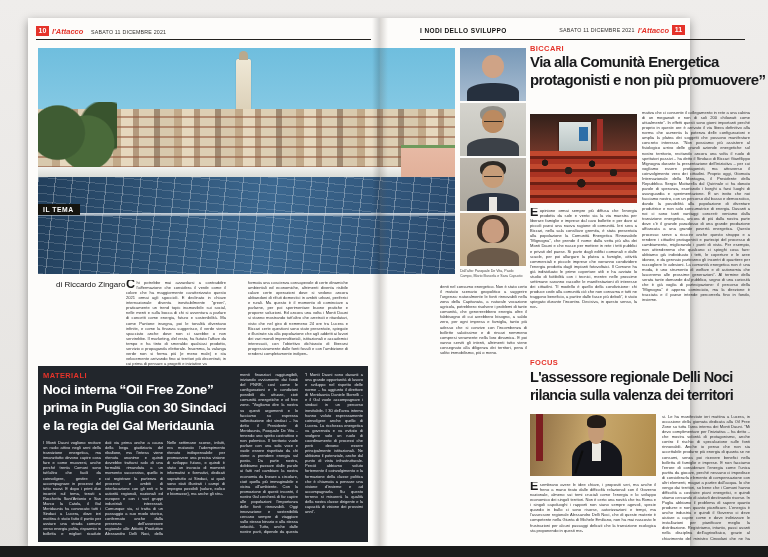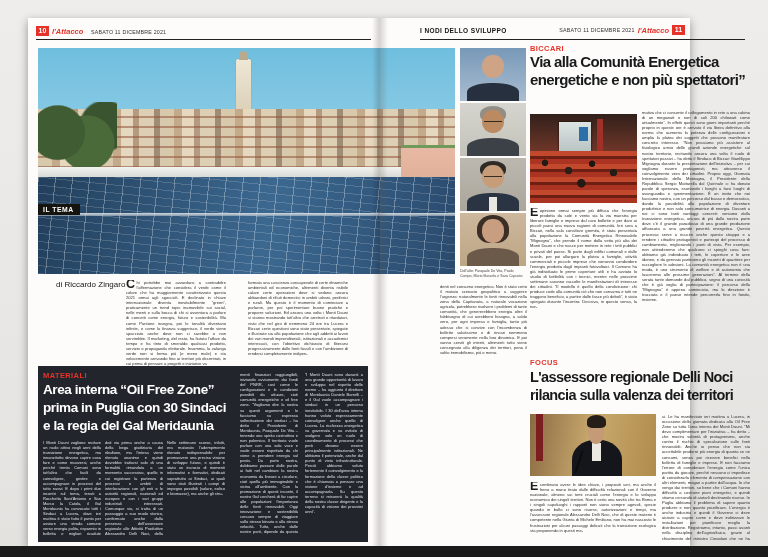--- a/index.html
+++ b/index.html
@@ -144,21 +144,21 @@
 
     <div class="t4" style="left:98px; top:262px; width:100px; height:100px;">
       <span class="dropcap">C</span><span>hi potrebbe mai azzardarsi a contraddire l'affermazione che considera il verde come il colore che ha maggiormente caratterizzato questo 2021 ormai agli sgoccioli. E declinato in chiave internazionale diventa inevitabilmente “green”, praticamente un trend topic inamovibile sui social, nelle menti e sulla bocca di chi si avventura a parlare di concetti come energia, futuro e sostenibilità. Ma come Pantone insegna, poi le tonalità diventano infinite, e come la finanza suggerisce, il verde viene spacciato anche dove non ci sarebbe o non servirebbe. Il marketing, del resto, ha fiutato l'affare da tempo e ha tinto di smeraldo qualsiasi prodotto, servizio o propaganda elettorale. Insomma, la valanga verde non si ferma più (e meno male) e sta velocemente arrivando fino ai territori più decentrati, in cui prima di pensare a progetti e iniziative va</span>
     </div>
     <div class="t4" style="left:220px; top:262px; width:100px; height:100px;">formata una coscienza consapevole di certe dinamiche ambientali ed economiche, altrimenti diventa risibile calare certe operazioni dove si vedono ancora abbandoni di rifiuti domestici in ambiti urbani, periferici e rurali. Ma questo è il momento di cominciare a parlarne, per poi sperimentare buone pratiche e proporre soluzioni. Ed ancora una volta i Monti Dauni si stanno mostrando tutt'altro che arretrati e ritardatari, visto che nel giro di nemmeno 24 ore tra Lucera e Biccari certe questioni sono state presentate, spiegate e illustrate sia alla popolazione che agli addetti ai lavori dei vari mondi imprenditoriali, istituzionali e accademici interessati, con l'obiettivo dichiarato di liberarsi progressivamente dalle fonti fossili e con l'ambizione di rendersi completamente indipen-</div>
     <div class="t4" style="left:412px; top:266px; width:87px; height:95px;">denti nel consumo energetico. Non è stato certo il mutato scenario geopolitico a suggerire l'urgenza: naturalmente le fonti rinnovabili nella zona della Capitanata, a naturale vocazione agricola, potrebbero risolvere i problemi di tante comunità, che genererebbero energia oltre il fabbisogno di cui avrebbero bisogno, a saldo zero, per ogni impresa e famiglia, tanto più adesso che si convive con l'incombenza di bollette salatissime e di rincari nemmeno compresi veramente nella loro dinamica. E poi vanno serviti gli intenti, altrimenti tutto viene consegnato alla diligenza dei territori, pena il solito immobilismo, più o meno.</div>
 
     <div class="mat">
       <div class="kick" style="left:5px; top:5px;">MATERIALI</div>
       <div class="mat-hl">
-        <div>Area interna “Oil Free Zone”</div>
+        <div>Noci interna “Oil Free Zone”</div>
         <div>prima in Puglia con 30 Sindaci</div>
         <div>e la regia del Gal Meridaunia</div>
       </div>
       <div class="t4w" style="left:5px; top:74px; width:58px; height:96px;">I Monti Dauni vogliono recitare un ruolo attivo negli anni della transizione energetica, ma innanzitutto devono capire cosa fare e come muoversi, anche perché trenta Comuni sono tutt'altro che facili da coinvolgere, gestire e accompagnare in processi del tutto nuovi. E dopo i primi due incontri sul tema, tenuti a Rocchetta Sant'Antonio e San Marco la Catola, il Gal Meridaunia ha convocato tutti i Sindaci a Lucera, dove ieri mattina è stato fatto il punto per avviare una strada comune verso energia pulita, risparmio in bolletta e migliori ricadute ambientali, economiche ed occupazionali sul territorio. La dichiarazione da sottoscrivere è quella di una “Oil Free Zone”, la prima in Puglia. La firma materiale sul protocollo d'intesa non c'è stata, perché diversi rappresentanti istituzionali non sono arrivati o sono an-</div>
       <div class="t4w" style="left:67px; top:74px; width:58px; height:96px;">dati via prima anche a causa della bega giudiziaria del ribaltone, ma l'intesa viene ritenuta unanime e quindi dovrebbe trattarsi solo di una formalità rimandata a un momento successivo, quello in cui registrare la partenza di processi e ambiti di interlocuzione con gli enti e le autorità regionali, nazionali ed europee e con i vari gruppi industriali interessati. Comunque sia, si tratta di un passaggio a suo modo storico, confermato anche dalla presenza dell'assessore regionale alle Attività Produttive Alessandro Delli Noci, della senatrice Gisella Naturale, dei consiglieri regionali Antonio Tutolo e Paolo Campo, e dall'intervento di esperti di varia natura, soprattutto del mondo universitario, istituzionale e ambientale.</div>
       <div class="t4w" style="left:129px; top:74px; width:58px; height:96px;">Nelle settimane scorse, infatti, era maturato l'adempimento ritenuto indispensabile per promuovere una precisa visione di sviluppo futuro, e quindi è stato un incrocio di momenti informativi e formativi, dedicati soprattutto ai Sindaci, ai quali sono stati illustrati i campi di impegno possibili (solare, eolico e biomasse), ma anche gli stru-</div>
       <div class="t4w" style="left:202px; top:6px; width:58px; height:164px;">menti finanziari raggiungibili, iniziando ovviamente dai fondi del PNRR, così come le configurazioni e le condizioni possibili da attuare, cioè comunità energetiche e oil free zone. “Vogliamo dire la nostra su questi argomenti e lo facciamo su espressa sollecitazione dei sindaci – ha detto il Presidente di Meridaunia, Pasquale De Vita – tenendo uno spirito costruttivo e non polemico. Il territorio vuole parlare con una sola voce e vuole essere rispettato da chi viene a prendere energia sul posto. Da parte nostra, dobbiamo passare dalle parole ai fatti nel cambiare la nostra economia da lineare a circolare, cioè quella più immaginabile e vicina all'ambiente. Con la promozione di questi incontri, il nostro Gal cercherà di far capire alle popolazioni l'importanza delle fonti rinnovabili. Oggi innovazione e sostenibilità cercano sempre di viaggiare sullo stesso binario e alla stessa velocità. Tutto, anche dalle nostre parti, dipende da questa alleanza, a condizione che strategie economiche, amministrative e politiche viaggino nel rispetto delle esigenze paesaggistiche e ambientali”.</div>
       <div class="t4w" style="left:267px; top:6px; width:58px; height:164px;">“I Monti Dauni sono davanti a una grande opportunità di lavoro e sviluppo nel rispetto delle norme – ha aggiunto il direttore di Meridaunia Daniele Borrelli – e il Gal vuole accompagnare i sindaci in un percorso inevitabile. I 30 dell'area interna hanno voluto espressamente coinvolgere anche quello di Lucera. La ricchezza energetica va governata e va evitato di svolgere solo un ruolo di coordinamento di processi che però devono essere principalmente istituzionali. Ne abbiamo il potenziale, anche dal punto di vista infrastrutturale. Perciò abbiamo voluto fortemente il coinvolgimento e la formazione della classe politica che è chiamata a pensare una visione d'insieme e ad accompagnarla. Su questo terreno si misurerà la qualità della nostra classe dirigente e la capacità di visione dei prossimi anni”.</div>
     </div>
 
@@ -190,21 +190,21 @@
     <div class="portrait p4" style="top:195px;">
       <div class="p-hair"></div>
       <div class="p-face"></div>
       <div class="p-torso"></div>
     </div>
     <div class="capt" style="left:432px; top:251px; width:66px;">Dall'alto: Pasquale De Vita, Paolo Campo, Mario Buscela e Sara Capuoto</div>
 
     <div class="kick" style="left:502px; top:26px;">BICCARI</div>
     <div class="bic-hl hl-dark">
       <div>Via alla Comunità Energetica</div>
-      <div>energetiche e non più spettatori”</div>
+      <div>protagonisti e non più promuovere”</div>
     </div>
     <div class="meet">
       <div class="meet-screen"></div>
       <div class="meet-flag"></div>
       <div class="meet-chairs"></div>
       <div class="meet-people"></div>
     </div>
     <div class="t4" style="left:502px; top:190px; width:107px; height:144px;">
       <span class="dropcap">È</span><span>opinione ormai sempre più diffusa che l'energia prodotta da sole e vento sia la via maestra per liberare famiglie e imprese dal caro bollette e per dare ai piccoli paesi una nuova ragione di comunità. Ieri sera a Biccari, nella sala consiliare gremita, è stata presentata alla popolazione la Comunità Energetica Rinnovabile “Mignogna”, che prende il nome dalla vetta più alta dei Monti Dauni e che nasce per mettere in rete i tetti pubblici e privati del paese. Si parte dagli edifici comunali e dalle scuole, per poi allargare la platea a famiglie, attività commerciali e piccole imprese che vorranno condividere l'energia prodotta dagli impianti fotovoltaici. Il Comune ha già individuato le prime coperture utili e ha avviato lo studio di fattibilità con i tecnici, mentre nelle prossime settimane saranno raccolte le manifestazioni di interesse dei cittadini. “Il modello è quello della condivisione: chi produce cede alla comunità ciò che non consuma e tutti ne traggono beneficio, a partire dalle fasce più deboli”, è stato spiegato durante l'incontro. Decisiva, in questo senso, la nor-</span>
     </div>

